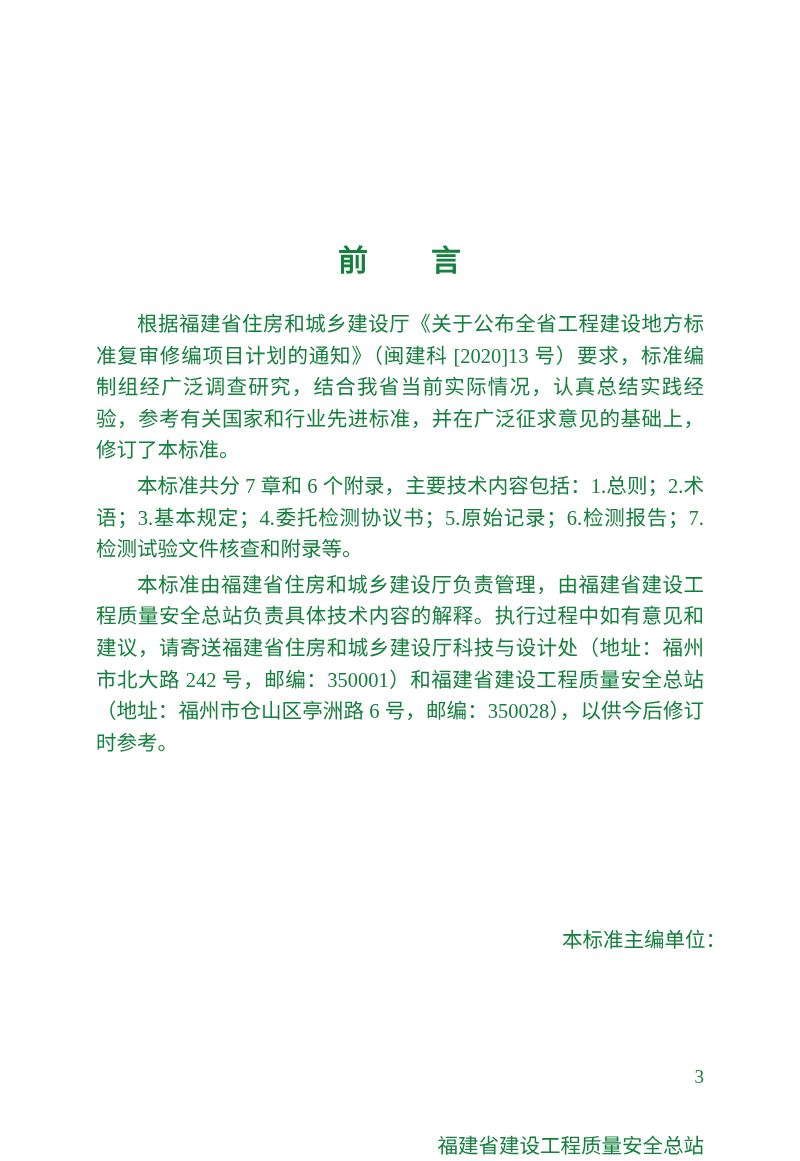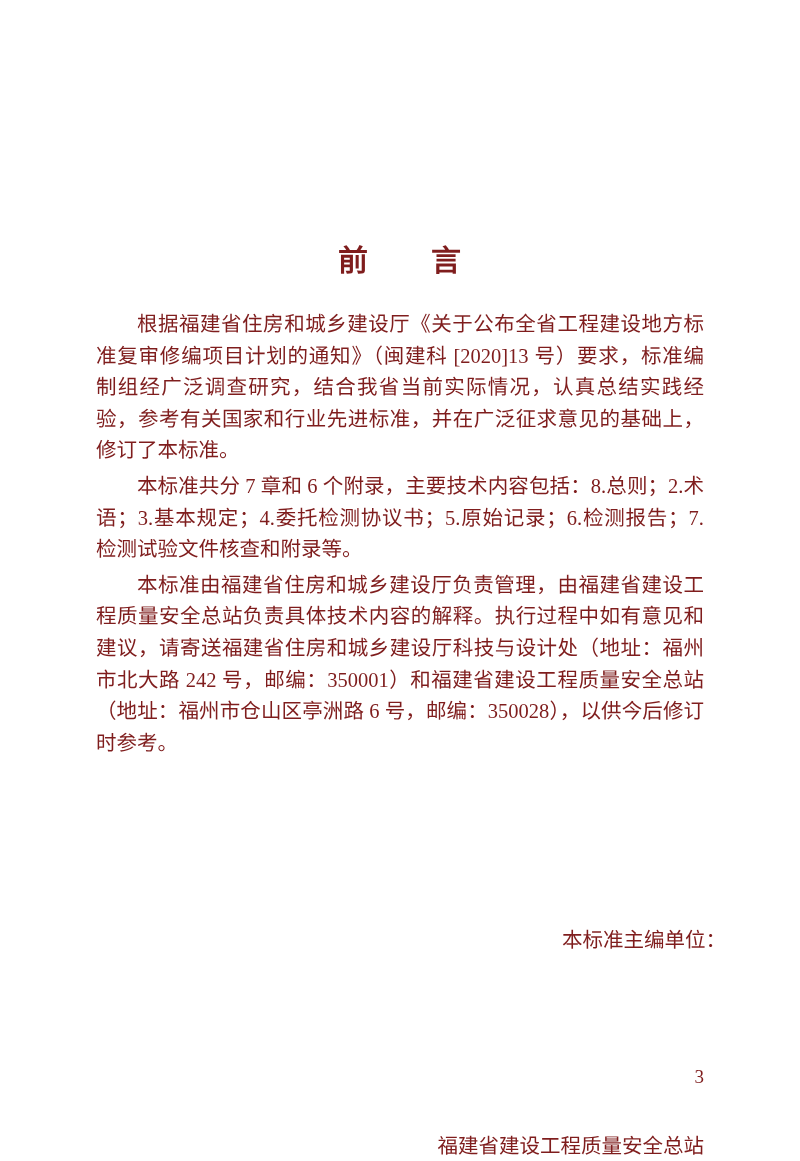--- a/index.html
+++ b/index.html
@@ -8,21 +8,21 @@
     padding: 0;
     background: #ffffff;
   }
 
   .page {
     position: relative;
     width: 800px;
     height: 1161px;
     margin: 0 auto;
     background: #ffffff;
-    color: #7f1d1d;
+    color: #15803d;
     font-family: "Liberation Serif", "DejaVu Serif", serif;
     overflow: hidden;
     box-sizing: border-box;
   }
 
   
   .doc-title {
     position: absolute;
     top: 222px;
     left: 0;
@@ -94,21 +94,21 @@
 </style>
 </head>
 <body>
 
 <div class="page">
 
   <h1 class="doc-title">前　　言</h1>
 
   <div class="body-column">
     <p class="para">根据福建省住房和城乡建设厅《关于公布全省工程建设地方标准复审修编项目计划的通知》（闽建科 [2020]13 号）要求，标准编制组经广泛调查研究，结合我省当前实际情况，认真总结实践经验，参考有关国家和行业先进标准，并在广泛征求意见的基础上，修订了本标准。</p>
-    <p class="para">本标准共分 7 章和 6 个附录，主要技术内容包括：8.总则；2.术语；3.基本规定；4.委托检测协议书；5.原始记录；6.检测报告；7.检测试验文件核查和附录等。</p>
+    <p class="para">本标准共分 7 章和 6 个附录，主要技术内容包括：1.总则；2.术语；3.基本规定；4.委托检测协议书；5.原始记录；6.检测报告；7.检测试验文件核查和附录等。</p>
     <p class="para">本标准由福建省住房和城乡建设厅负责管理，由福建省建设工程质量安全总站负责具体技术内容的解释。执行过程中如有意见和建议，请寄送福建省住房和城乡建设厅科技与设计处（地址：福州市北大路 242 号，邮编：350001）和福建省建设工程质量安全总站（地址：福州市仓山区亭洲路 6 号，邮编：350028），以供今后修订时参考。</p>
   </div>
 
   <div class="org-block">
 
     <div class="org-row">
       <span class="org-label">本标准主编单位：</span>
       <span class="org-value">福建省建设工程质量安全总站</span>
     </div>
 

